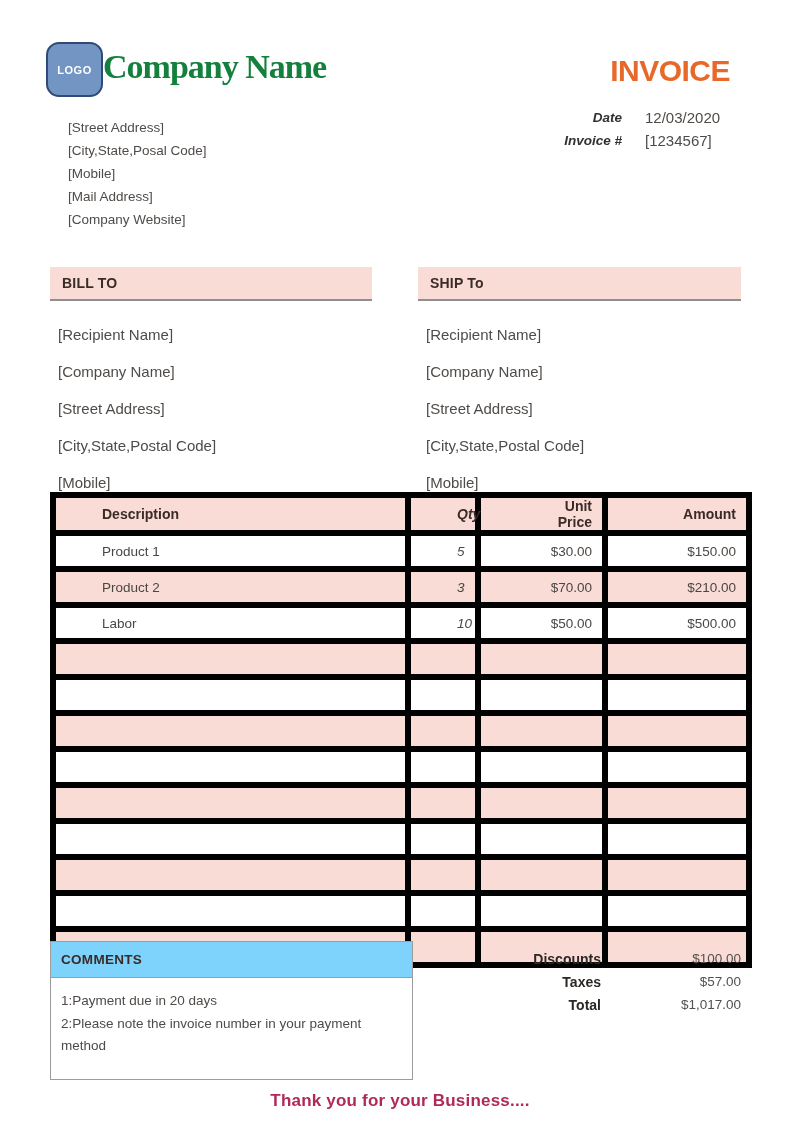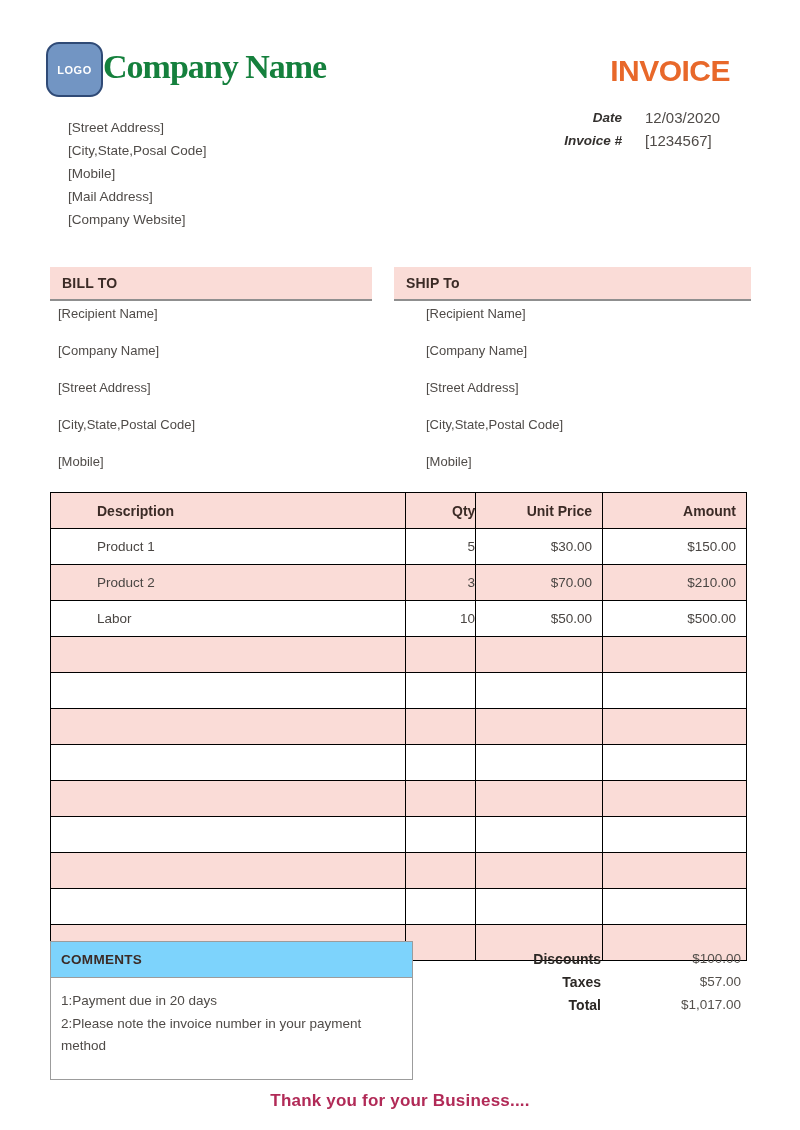--- a/index.html
+++ b/index.html
@@ -54,42 +54,42 @@
   
   .section-bar {
     position: absolute; top: 267px; height: 34px;
     background: #FADCD7;
     border-bottom: 2px solid #8F8F8F;
     display: flex; align-items: center;
     padding-left: 12px;
     font-size: 14px; font-weight: bold; letter-spacing: .2px; color: #3B2B26;
   }
   .bill-bar { left: 50px; width: 322px; }
-  .ship-bar { left: 394px; width: 357px; text-align: center; }
+  .ship-bar { left: 418px; width: 323px; text-align: center; }
 
   .recipient-lines {
-    position: absolute; top: 295px;
-    font-size: 13px; line-height: 37px; color: #4F4B48;
+    position: absolute; top: 316px;
+    font-size: 15px; line-height: 37px; color: #4F4B48;
   }
   .bill-lines { left: 58px; }
   .ship-lines { left: 426px; }
 
   
   table.items {
     position: absolute; left: 50px; top: 492px;
     width: 696px; border-collapse: collapse;
     font-size: 13.5px; table-layout: fixed;
   }
-  table.items th, table.items td { border: 1px solid #000000; padding-left: 46px; }
+  table.items th, table.items td { border: 6px solid #000000; padding-left: 46px; }
   table.items thead th {
     height: 36px; background: #FADCD7;
     font-size: 14px; font-weight: bold; color: #3B2B26;
   }
   th.c-desc, td.c-desc { text-align: left; padding-left: 12px; }
-  th.c-qty, td.c-qty { text-align: right; }
+  th.c-qty, td.c-qty { text-align: left; font-style: italic; }
   th.c-price, td.c-price, th.c-amount, td.c-amount { text-align: right; padding-right: 10px; }
   table.items tbody td { height: 36px; color: #4A4643; }
   tr.row-pink td { background: #FADCD7; }
   tr.row-white td { background: #ffffff; }
   tr.row-empty td { height: 31px; }
 
   
   .comments-box { position: absolute; left: 50px; top: 941px; width: 363px; }
   .comments-header {
     height: 37px; background: #7dd3fc; border: 1px solid #9C9C9C;

